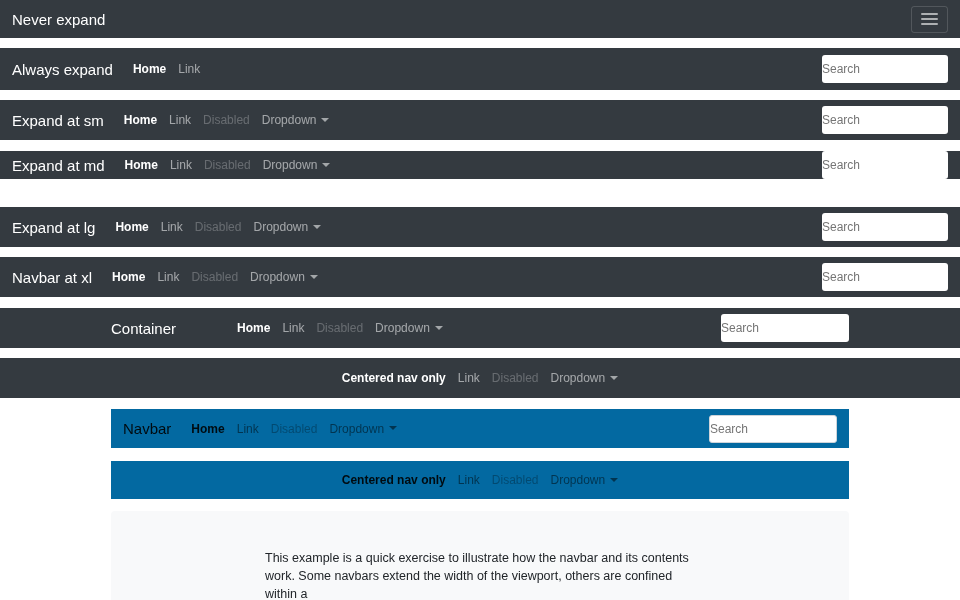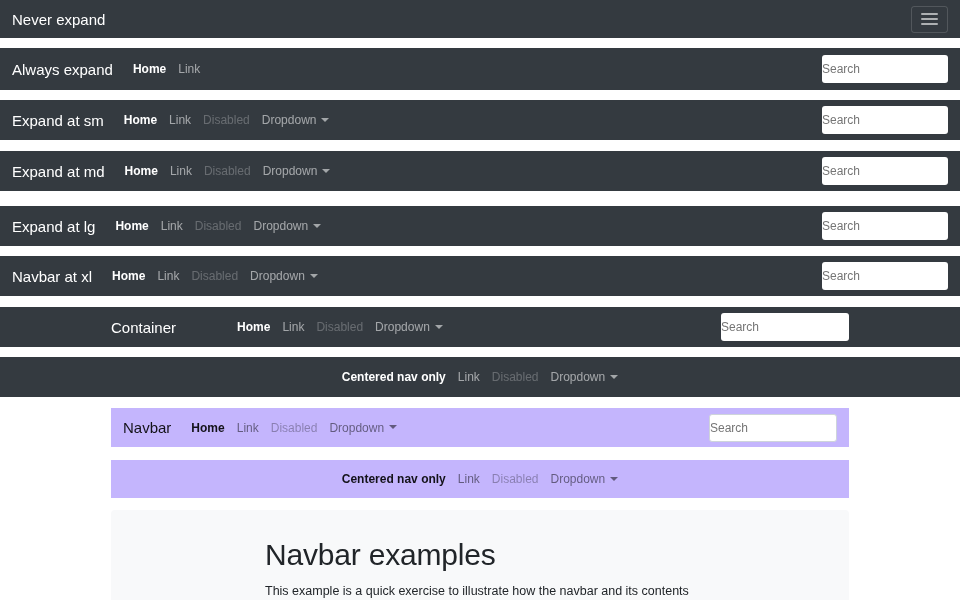--- a/index.html
+++ b/index.html
@@ -12,21 +12,21 @@
     position: relative;
   }
 
   
   .nbar {
     display: flex;
     align-items: center;
     padding: 0 12px;
   }
   .nbar.dark { background: #343a40; }
-  .nbar.light { background: #c4b5fd; }
+  .nbar.light { background: #0369a1; }
 
   .brand {
     font-size: 15px;
     margin-right: 14px;
     white-space: nowrap;
     text-decoration: none;
     cursor: pointer;
     text-align: right;
   }
   .dark .brand { color: #ffffff; }
@@ -151,21 +151,21 @@
   <a class="brand">Expand at sm</a>
   <div class="nav">
     <a class="nav-link active">Home</a>
     <a class="nav-link">Link</a>
     <a class="nav-link disabled">Disabled</a>
     <a class="nav-link"><span>Dropdown</span><span class="caret"></span></a>
   </div>
   <input class="search" placeholder="Search" style="">
 </nav>
 
-<nav class="nbar dark" style="height:40px;margin-bottom:15px">
+<nav class="nbar dark" style="height:28px;margin-bottom:28px">
   <a class="brand">Expand at md</a>
   <div class="nav">
     <a class="nav-link active">Home</a>
     <a class="nav-link">Link</a>
     <a class="nav-link disabled">Disabled</a>
     <a class="nav-link"><span>Dropdown</span><span class="caret"></span></a>
   </div>
   <input class="search" placeholder="Search" style="">
 </nav>
 
@@ -230,18 +230,17 @@
     <div class="nav centered">
       <a class="nav-link active">Centered nav only</a>
       <a class="nav-link">Link</a>
       <a class="nav-link disabled">Disabled</a>
       <a class="nav-link"><span>Dropdown</span><span class="caret"></span></a>
     </div>
   </nav>
 
   <div class="jumbotron">
     <div class="jumbo-col">
-      <h1>Navbar examples</h1>
       <p><span>This example is a quick exercise to illustrate how the navbar and its contents work. Some navbars extend the width of the viewport, others are confined within a </span></p>
     </div>
   </div>
 
 </div>
 
 </body></html>

